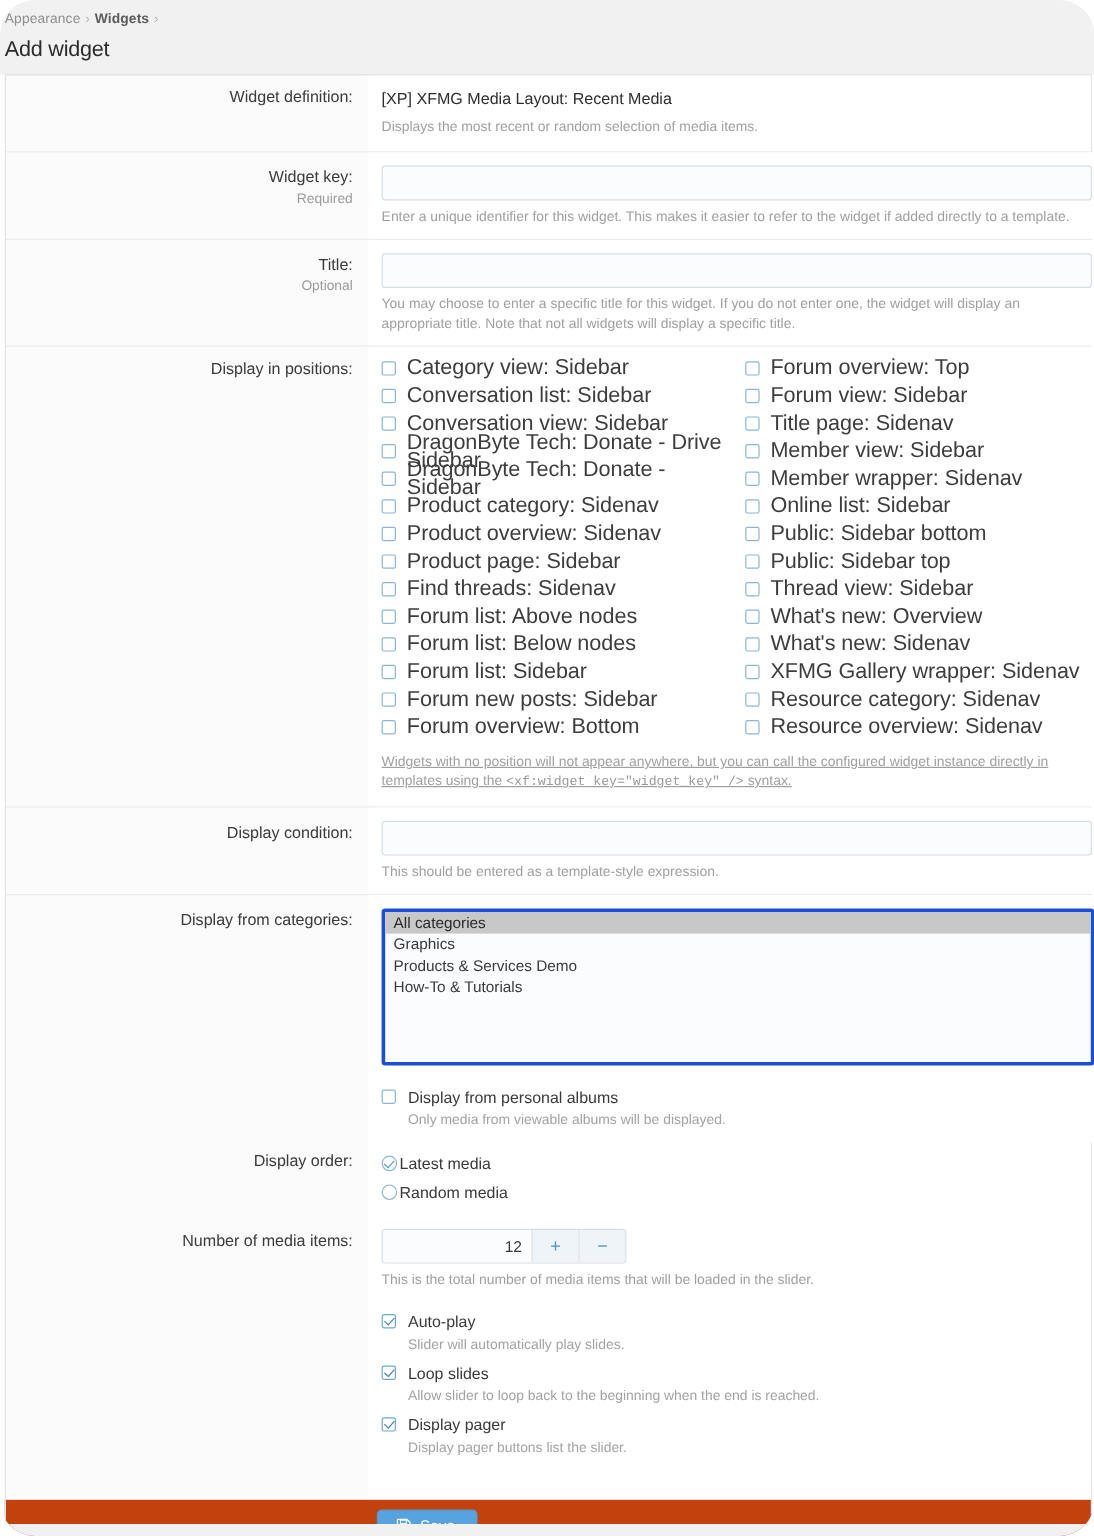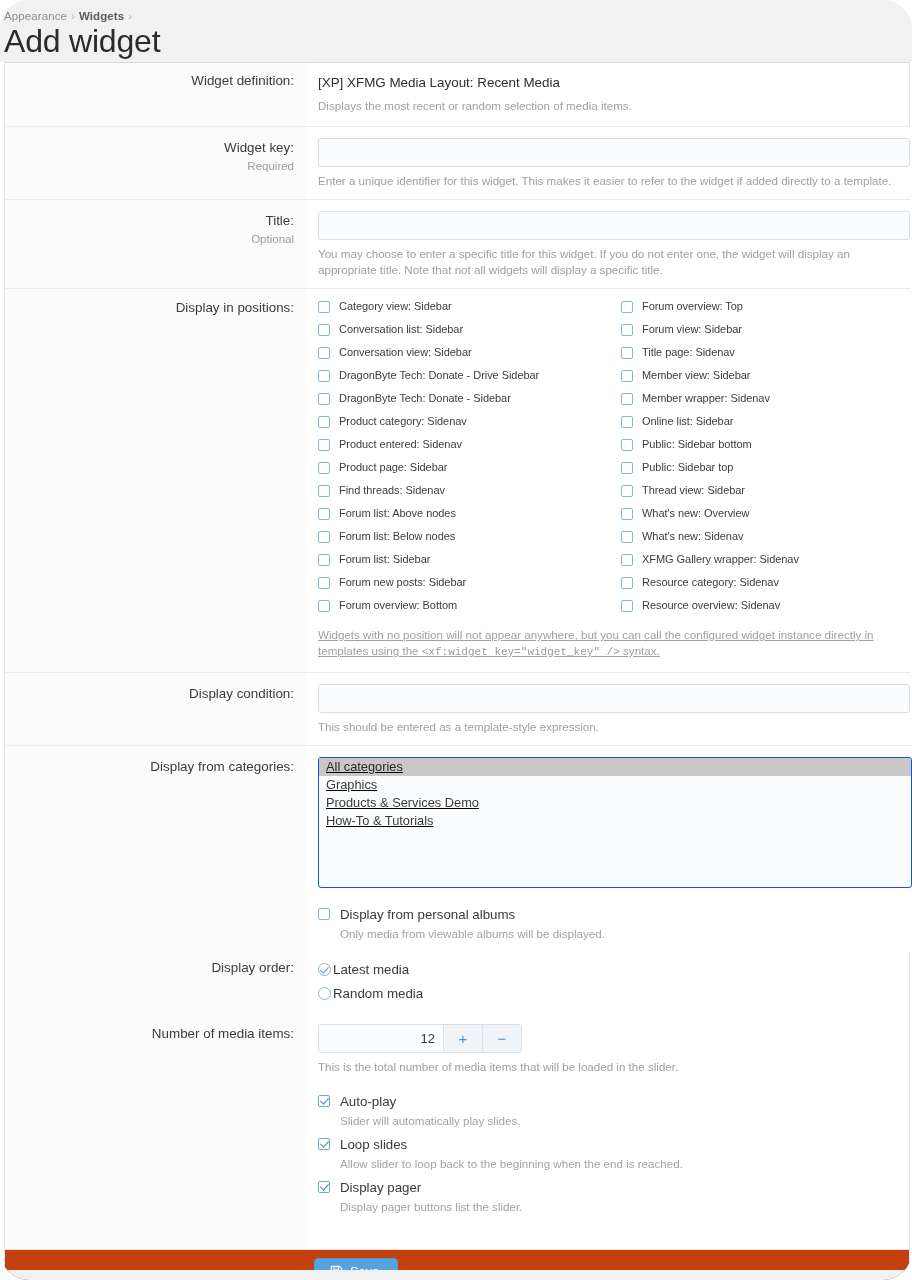--- a/index.html
+++ b/index.html
@@ -22,21 +22,21 @@
     font-size: 11.5px;
     color: #8d8d8d;
     padding-left: 4px;
     line-height: 16px;
     letter-spacing: .1px;
   }
   .breadcrumb a { color:#8d8d8d; text-decoration:none; }
   .breadcrumb .crumb-strong { color:#5b5b5b; font-weight: bold; }
   .breadcrumb .sep { color:#b5b5b5; padding: 0 4px; }
   .page-title {
-    font-size: 32px;
+    font-size: 18px;
     font-weight: 400;
     color: #2b2b2b;
     padding-left: 4px;
     margin: 2px 0 0 0;
     line-height: 30px;
     letter-spacing: -0.2px;
   }
 
   
   .block {
@@ -108,21 +108,21 @@
     color: #333;
     padding: 0 8px;
   }
 
   
   .cbgrid { display:flex; }
   .cbcol { width: 303px; }
   .cbrow {
     display:flex; align-items:center;
     height: 23px;
-    font-size: 11px;
+    font-size: 18px;
     color: #3d3d3d;
   }
   .cbrow .cblabel { padding-left: 9px; line-height: 15px; letter-spacing: -0.05px; }
   .box {
     width: 12px; height: 12px;
     border: 1px solid #8ab6d6;
     border-radius: 2px;
     background: #fff;
     flex: 0 0 12px;
     position: relative;
@@ -162,25 +162,24 @@
     border: solid #5d9ac9;
     border-width: 0 1.5px 1.5px 0;
     transform: rotate(42deg);
   }
 
   
   .selectbox {
     width: 594px;
     height: 131px;
     background: #fafcfd;
-    border: 1px solid #1d4ed8;
+    border: 3px solid #1d4ed8;
     border-radius: 3px;
     padding: 0;
     overflow: hidden;
-    text-decoration: underline;
   }
   .selopt {
     font-size: 12.8px;
     color: #3a3a3a;
     padding: 1px 0 1px 7px;
     line-height: 16px;
   }
   .selopt.selected { background:#c8c8c8; color:#2a2a2a; }
 
   
@@ -298,21 +297,21 @@
                 <div class="cbrow">
                   <span class="box"></span>
                   <span class="cblabel">DragonByte Tech: Donate - Sidebar</span>
                 </div>
                 <div class="cbrow">
                   <span class="box"></span>
                   <span class="cblabel">Product category: Sidenav</span>
                 </div>
                 <div class="cbrow">
                   <span class="box"></span>
-                  <span class="cblabel">Product entered: Sidenav</span>
+                  <span class="cblabel">Product overview: Sidenav</span>
                 </div>
                 <div class="cbrow">
                   <span class="box"></span>
                   <span class="cblabel">Product page: Sidebar</span>
                 </div>
                 <div class="cbrow">
                   <span class="box"></span>
                   <span class="cblabel">Find threads: Sidenav</span>
                 </div>
                 <div class="cbrow">

